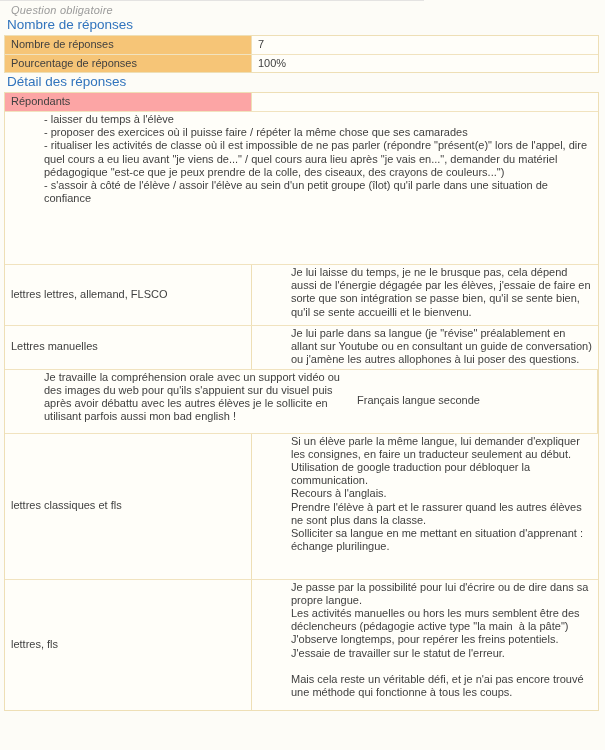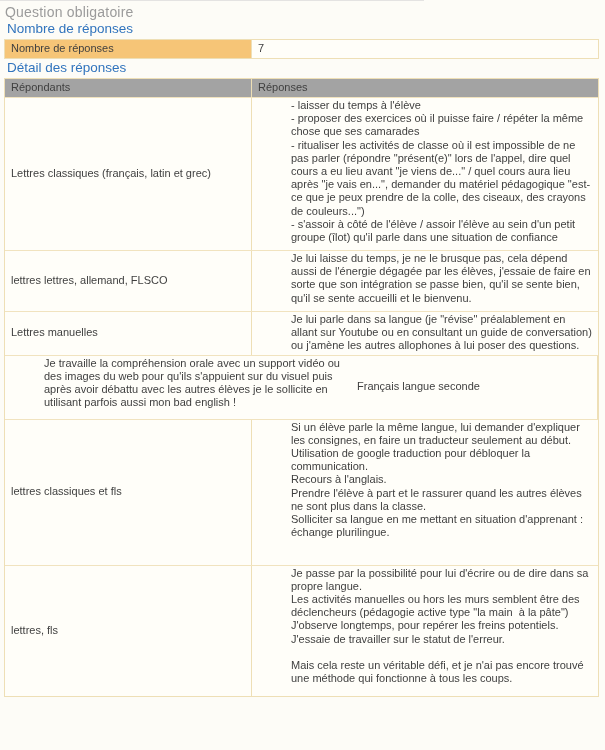--- a/index.html
+++ b/index.html
@@ -6,22 +6,22 @@
   body{
     width:605px;height:750px;overflow:hidden;position:relative;
     background:#fdfcf7;
     font-family:"Liberation Sans","DejaVu Sans",sans-serif;
     color:#3f3f3f;
     -webkit-font-smoothing:antialiased;
   }
   .topline{position:absolute;top:0;left:0;width:424px;height:1px;background:#d9d9d9;opacity:.7;}
   .page{padding:2px 3px 0 3px;}
   .note{
-    font-size:14px;color:#9b9b9b;
-    margin:2px 0 1px 2px;letter-spacing:.2px;
+    font-size:11px;font-style:italic;color:#9b9b9b;
+    margin:2px 0 1px 8px;letter-spacing:.2px;
   }
   .heading{
     font-size:13.5px;font-weight:400;color:#3174bd;
     margin:1px 0 2px 4px;line-height:16px;
   }
   .heading.detail{}
   .tbl{
     width:595px;margin-left:1px;
     border:1px solid #eedfb6;
     box-sizing:border-box;
@@ -35,21 +35,21 @@
     padding:1px 6px 2px 6px;
   }
   .col-l{width:247px;flex:none;border-right:1px solid #eedfb6;display:flex;align-items:center;}
   .col-r{flex:1;min-width:0;}
   
   .t-summary .tr{height:18px;}
   .t-summary .col-l{background:#f6c577;}
   .t-summary .td{display:flex;align-items:center;padding-top:0;padding-bottom:0;}
   
   .t-detail .tr.head{height:18px;}
-  .t-detail .tr.head .td{background:#a3a3a3;display:flex;align-items:center;padding-top:0;padding-bottom:0;}
+  .t-detail .tr.head .td{background:#fca5a5;display:flex;align-items:center;padding-top:0;padding-bottom:0;}
   .response{white-space:pre-wrap;word-wrap:break-word;margin-left:33px;}
   
   .t-detail .r1{min-height:153px;}
   .t-detail .r2{min-height:61px;}
   .t-detail .r3{min-height:27px;}
   .t-detail .r4{min-height:43px;}
   .t-detail .r5{min-height:64px;}
   .t-detail .r6{min-height:146px;}
   .t-detail .r7{min-height:131px;}
 </style>
@@ -62,32 +62,34 @@
 
   <div class="note">Question obligatoire</div>
 
   <div class="heading">Nombre de réponses</div>
 
   <div class="tbl t-summary">
     <div class="tr">
       <div class="td col-l">Nombre de réponses</div>
       <div class="td col-r">7</div>
     </div>
+    <div class="tr">
+      <div class="td col-l">Pourcentage de réponses</div>
+      <div class="td col-r">100%</div>
+    </div>
   </div>
 
   <div class="heading detail">Détail des réponses</div>
 
   <div class="tbl t-detail">
     <div class="tr head">
       <div class="td col-l">Répondants</div>
-      <div class="td col-r">Réponses</div>
     </div>
 
     <div class="tr r1">
-      <div class="td col-l">Lettres classiques (français, latin et grec)</div>
       <div class="td col-r response">- laisser du temps à l'élève
 - proposer des exercices où il puisse faire / répéter la même chose que ses camarades
 - ritualiser les activités de classe où il est impossible de ne pas parler (répondre "présent(e)" lors de l'appel, dire quel cours a eu lieu avant "je viens de..." / quel cours aura lieu après "je vais en...", demander du matériel pédagogique "est-ce que je peux prendre de la colle, des ciseaux, des crayons de couleurs...")
 - s'assoir à côté de l'élève / assoir l'élève au sein d'un petit groupe (îlot) qu'il parle dans une situation de confiance</div>
     </div>
 
     <div class="tr r2">
       <div class="td col-l">lettres lettres, allemand, FLSCO</div>
       <div class="td col-r response">Je lui laisse du temps, je ne le brusque pas, cela dépend aussi de l'énergie dégagée par les élèves, j'essaie de faire en sorte que son intégration se passe bien, qu'il se sente bien, qu'il se sente accueilli et le bienvenu.</div>
     </div>

